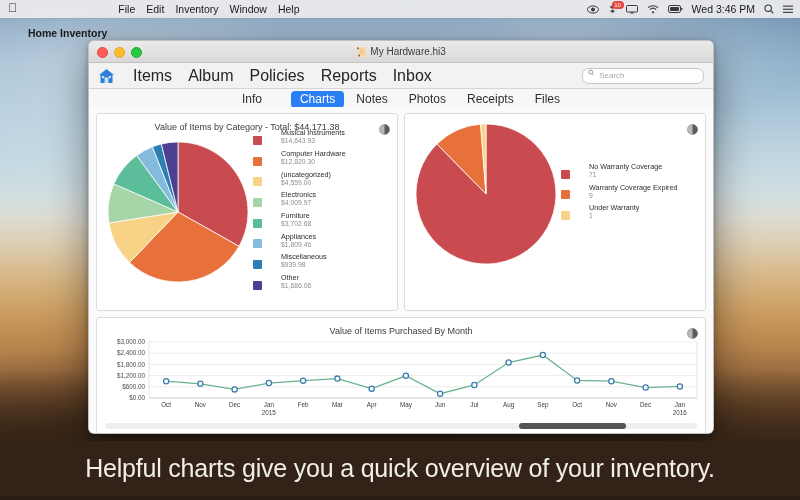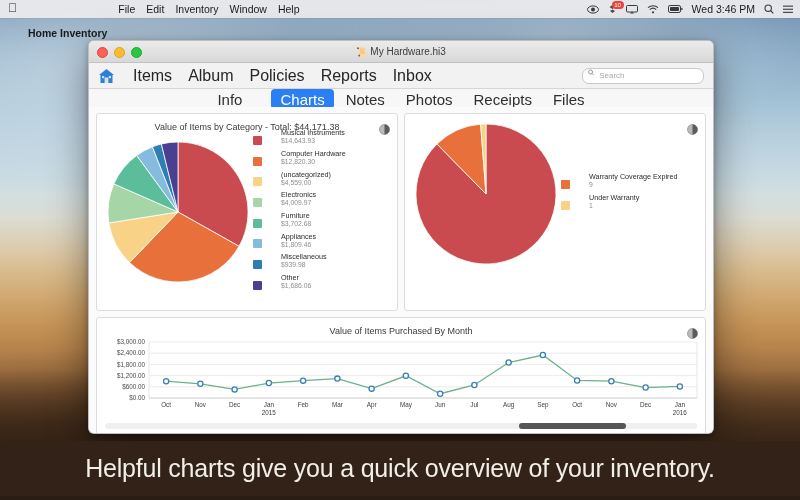--- a/index.html
+++ b/index.html
@@ -105,21 +105,21 @@
     border:0;outline:0;font-size:8px;width:100%;background:transparent;
     font-family:"Liberation Sans",sans-serif;color:#333;
   }
   .search input::placeholder{color:#a8a8a8;}
 
   .tabbar{
     height:20px;background:#f7f7f7;border-bottom:.5px solid #dcdcdc;
     display:flex;align-items:center;justify-content:center;gap:3px;
   }
   .tab{
-    font-size:15px;color:#2e2e2e;padding:1.5px 9px;border-radius:4px;cursor:default;
+    font-size:12px;color:#2e2e2e;padding:1.5px 9px;border-radius:4px;cursor:default;
   }
   .tab.active{background:#2b7ff5;color:#fff;font-weight:500;margin-left:17px;}
 
   .content{
     position:absolute;left:0;right:0;top:66px;bottom:0;
     background:#fbfbfb;padding:6px 7px 0 7px;box-sizing:border-box;
   }
   .card{
     background:#fff;border:.5px solid #dcdcdc;border-radius:3px;
     box-sizing:border-box;position:relative;
@@ -365,20 +365,27 @@
                 <path d="M5.5 5.5 L5.5 .5 A5 5 0 0 1 5.5 10.5 Z" fill="#5c5c5c"></path>
               </svg>
           </div>
           <div class="chart-body">
             <svg id="pie2" width="150" height="150" viewBox="0 0 150 150">
                 <path d="M 75 75 L 75.00 5.00 A 70 70 0 1 1 25.98 25.02 Z" fill="#c94a4f" stroke="#ffffff" stroke-width="0.8"></path>
                 <path d="M 75 75 L 25.98 25.02 A 70 70 0 0 1 69.58 5.21 Z" fill="#e8703a" stroke="#ffffff" stroke-width="0.8"></path>
                 <path d="M 75 75 L 69.58 5.21 A 70 70 0 0 1 75.00 5.00 Z" fill="#f8d287" stroke="#ffffff" stroke-width="0.8"></path>
               </svg>
             <div class="legend" id="legend2">
+                <div class="leg-item">
+                  <div class="swatch" style="background: rgb(201, 74, 79);"></div>
+                  <div class="leg-txt">
+                    <div class="leg-name">No Warranty Coverage</div>
+                    <div class="leg-val">71</div>
+                  </div>
+                </div>
                 <div class="leg-item">
                   <div class="swatch" style="background: rgb(232, 112, 58);"></div>
                   <div class="leg-txt">
                     <div class="leg-name">Warranty Coverage Expired</div>
                     <div class="leg-val">9</div>
                   </div>
                 </div>
                 <div class="leg-item">
                   <div class="swatch" style="background: rgb(248, 210, 135);"></div>
                   <div class="leg-txt">

